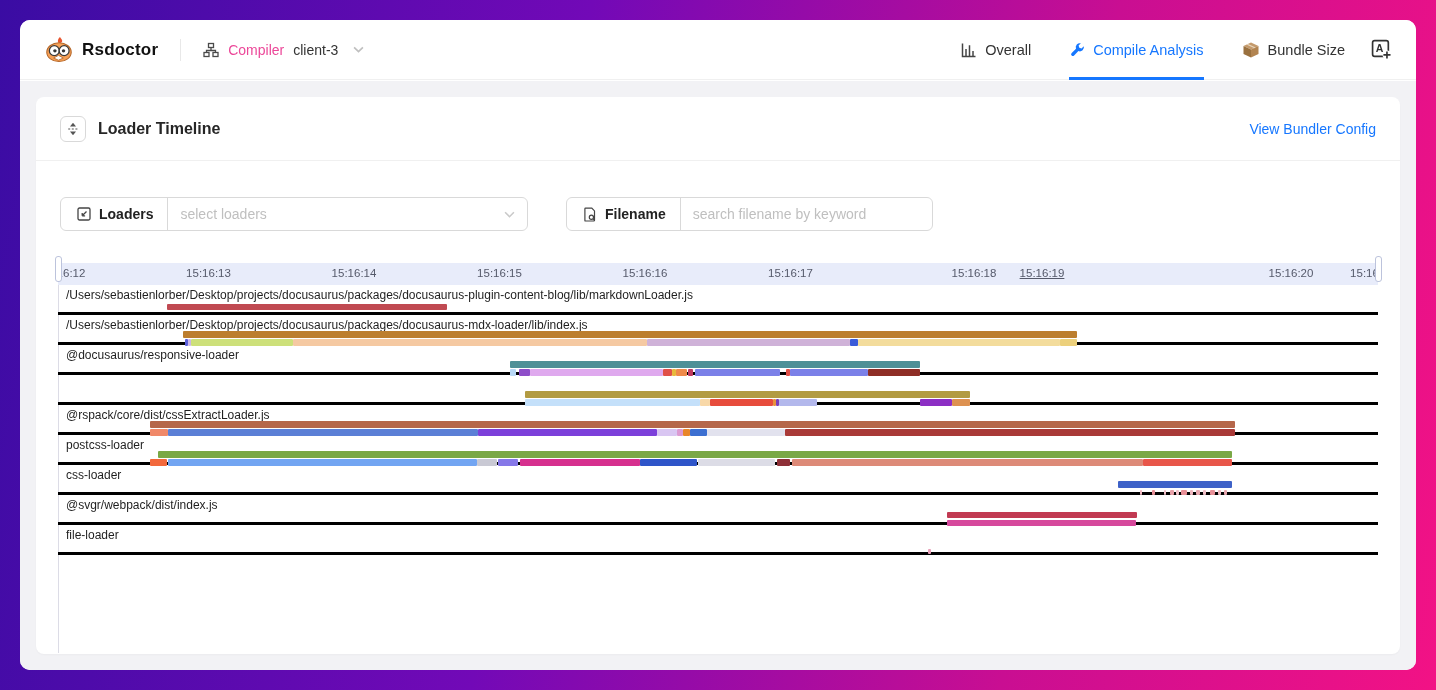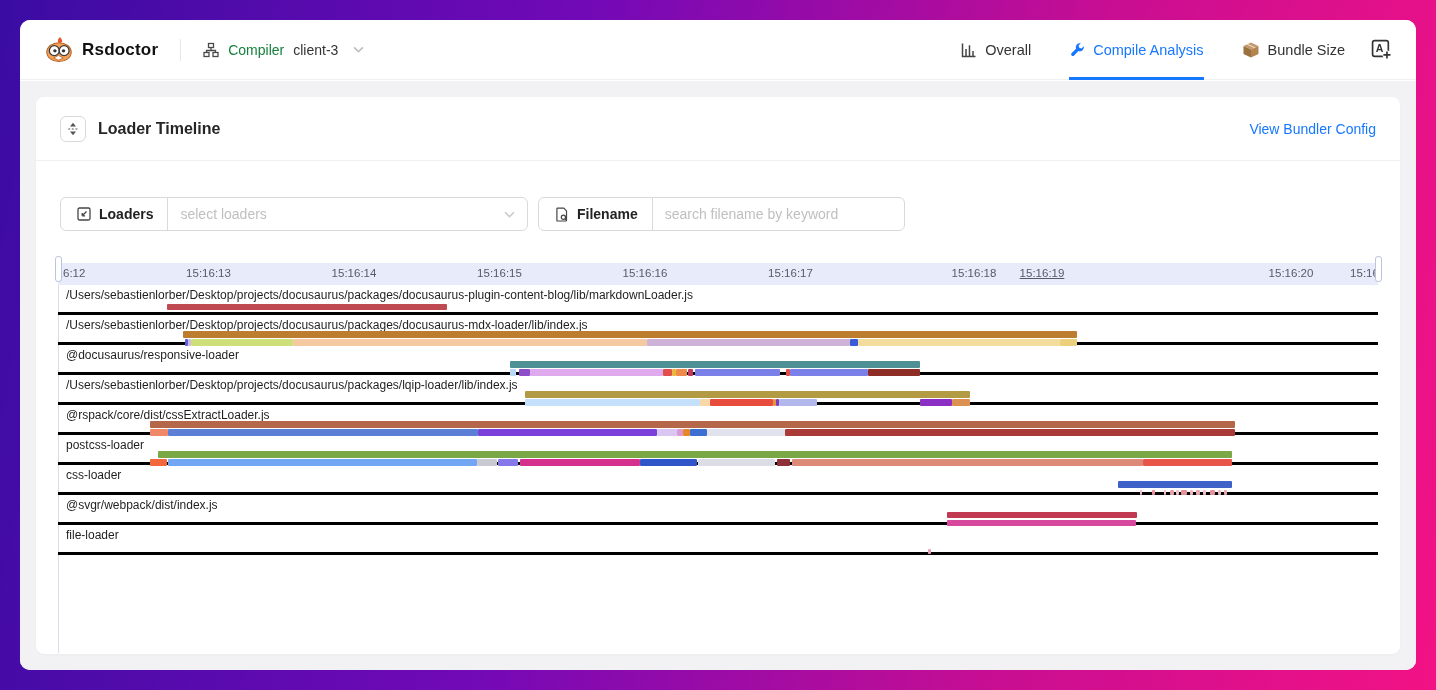--- a/index.html
+++ b/index.html
@@ -15,21 +15,21 @@
   }
   
   .hdr {
     height:60px; display:flex; align-items:center; padding:0 24px;
     border-bottom:1px solid #f0f0f0; background:#fff;
   }
   .brand { display:flex; align-items:center; gap:8px; }
   .brand-name { font-size:17px; font-weight:bold; color:#111; letter-spacing:.2px; }
   .hdr-divider { width:1px; height:22px; background:#e8e8e8; margin:0 22px; }
   .compiler { display:flex; align-items:center; gap:9px; cursor:pointer; }
-  .compiler .lab { font-size:14px; color:#15803d; }
+  .compiler .lab { font-size:14px; color:#ec4899; }
   .compiler .val { font-size:14px; color:#333; }
   .hdr-spacer { flex:1; }
   .tabs { display:flex; align-items:stretch; height:60px; gap:38px; margin-right:26px; }
   .tab { display:flex; align-items:center; gap:8px; font-size:14.5px; color:#333;
          border-bottom:3px solid transparent; padding-top:3px; cursor:pointer;text-align:right; }
   .tab.active { color:#1677ff; border-bottom-color:#1677ff; }
   .icon-btn { display:flex; align-items:center; cursor:pointer; }
   
   .content {
     position:absolute; top:61px; left:0; right:0; bottom:0;
@@ -44,21 +44,21 @@
     border-bottom:1px solid #f0f0f0;
   }
   .sq-btn {
     width:26px; height:26px; border:1px solid #d9d9d9; border-radius:6px;
     display:flex; align-items:center; justify-content:center; background:#fff; cursor:pointer;
   }
   .panel-title { font-size:16px; font-weight:bold; color:#262626; margin-left:12px; }
   .panel-spacer { flex:1; }
   .link { font-size:14px; color:#1677ff; text-decoration:none; cursor:pointer; }
   
-  .filters { display:flex; gap:10px; padding:36px 24px 0 24px; }
+  .filters { display:flex; gap:38px; padding:36px 24px 0 24px; }
   .fgroup { display:flex; height:34px; border:1px solid #d9d9d9; border-radius:6px; background:#fff; }
   .faddon {
     display:flex; align-items:center; gap:8px; padding:0 14px 0 16px;
     border-right:1px solid #d9d9d9; font-size:14px; color:#222; font-weight:600;
   }
   .ffield { display:flex; align-items:center; padding:0 12px; position:relative; }
   .fgroup.loaders { width:468px; } .fgroup.loaders .ffield { flex:1; justify-content:space-between; }
   .fgroup.filename { width:367px; }
   .placeholder { font-size:14px; color:#bfbfbf; }
   .ffield input {
@@ -266,21 +266,20 @@
               <div class="seg" style="left: 605px; width: 9px; top: 24px; height: 7px; background: rgb(224, 80, 72);"></div>
               <div class="seg" style="left: 614px; width: 4px; top: 24px; height: 7px; background: rgb(232, 185, 60);"></div>
               <div class="seg" style="left: 618px; width: 11px; top: 24px; height: 7px; background: rgb(239, 138, 74);"></div>
               <div class="seg" style="left: 630px; width: 5px; top: 24px; height: 7px; background: rgb(192, 58, 96);"></div>
               <div class="seg" style="left: 637px; width: 85px; top: 24px; height: 7px; background: rgb(123, 128, 232);"></div>
               <div class="seg" style="left: 728px; width: 4px; top: 24px; height: 7px; background: rgb(224, 80, 72);"></div>
               <div class="seg" style="left: 732px; width: 78px; top: 24px; height: 7px; background: rgb(123, 128, 232);"></div>
               <div class="seg" style="left: 810px; width: 52px; top: 24px; height: 7px; background: rgb(142, 45, 38);"></div>
             </div>
             <div class="t-row">
-              <div class="t-label">/Users/sebastienlorber/Desktop/projects/docusaurus/packages/lqip-loader/lib/index.js</div>
               <div class="seg" style="left: 467px; width: 445px; top: 16px; height: 7px; background: rgb(178, 155, 66);"></div>
               <div class="seg" style="left: 467px; width: 175px; top: 24px; height: 7px; background: rgb(196, 224, 250);"></div>
               <div class="seg" style="left: 642px; width: 10px; top: 24px; height: 7px; background: rgb(248, 216, 168);"></div>
               <div class="seg" style="left: 652px; width: 63px; top: 24px; height: 7px; background: rgb(231, 76, 60);"></div>
               <div class="seg" style="left: 715px; width: 3px; top: 24px; height: 7px; background: rgb(232, 146, 60);"></div>
               <div class="seg" style="left: 718px; width: 3px; top: 24px; height: 7px; background: rgb(122, 63, 184);"></div>
               <div class="seg" style="left: 721px; width: 38px; top: 24px; height: 7px; background: rgb(179, 184, 236);"></div>
               <div class="seg" style="left: 862px; width: 32px; top: 24px; height: 7px; background: rgb(140, 47, 196);"></div>
               <div class="seg" style="left: 894px; width: 18px; top: 24px; height: 7px; background: rgb(221, 145, 80);"></div>
             </div>

